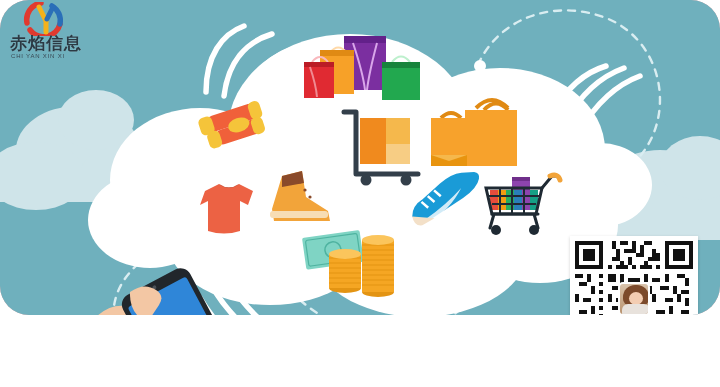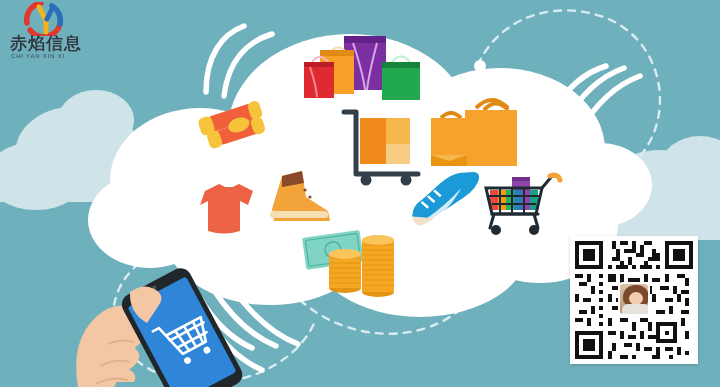--- a/index.html
+++ b/index.html
@@ -1,19 +1,20 @@
 <!DOCTYPE html>
 <html><head>
 <meta charset="utf-8">
 <style>
   html,body{margin:0;padding:0;background:#ffffff;}
   body{font-family:"Liberation Sans", sans-serif;}
   #stage{
-    position:relative;width:720px;height:387px;overflow:hidden;
+    position:relative;width:720px;height:315px;overflow:hidden;
     background:#fca5a5;
+    border-radius:29px;
   }
   .layer{position:absolute;left:0;top:0;width:720px;height:387px;}
   svg{display:block;}
 
   
   #logo{position:absolute;left:8px;top:2px;width:112px;height:62px;}
   #logo .brand-cn{
     position:absolute;left:2px;top:33px;width:108px;
     font-size:17px;font-weight:bold;color:#2b3a44;
     letter-spacing:1px;line-height:17px;

